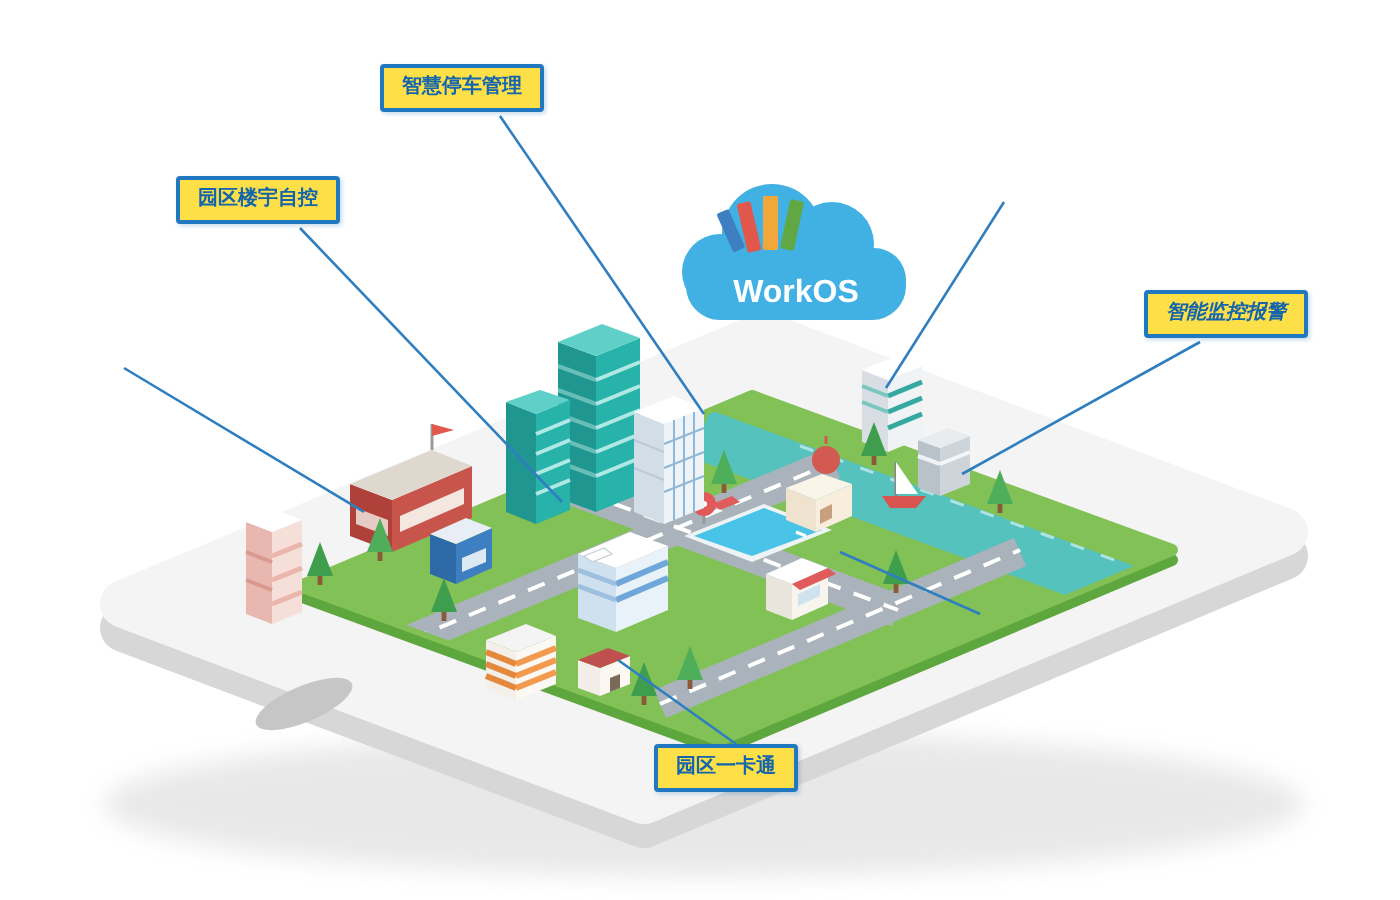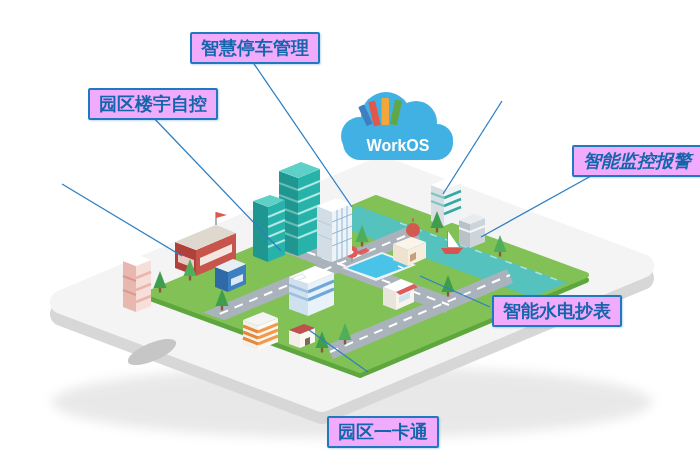--- a/index.html
+++ b/index.html
@@ -3,39 +3,39 @@
 <meta charset="utf-8">
 <style>
   html,body{margin:0;padding:0;background:#fff;}
   .stage{
     position:relative;width:700px;height:450px;overflow:hidden;background:#ffffff;
     font-family:"Liberation Sans",sans-serif;
   }
   .stage svg{position:absolute;left:0;top:0;}
   .callout{
     position:absolute;
-    background:#f0abfc;
+    background:#fde047;
     border:2px solid #2079c0;
     border-radius:2px;
     color:#1565ad;
     font-weight:bold;
-    font-size:18px;
+    font-size:10px;
     line-height:1;
     padding:5px 9px;
     white-space:nowrap;
     box-shadow:1px 1px 2px rgba(30,110,180,0.25);
     z-index:5;
   }
   .co-parking {left:190px;top:32px;}
   .co-building{left:88px; top:88px;}
   .co-security{left:8px;  top:158px;}
   .co-infra   {left:478px;top:76px;}
   .co-monitor {left:572px;top:145px;font-style:italic;}
   .co-utility {left:492px;top:295px;}
-  .co-card    {left:327px;top:372px;margin-top:44px;}
+  .co-card    {left:327px;top:372px;}
 </style>
 </head>
 <body>
 
 <div class="stage">
 
   <svg width="700" height="450" viewBox="0 0 700 450">
     <defs>
       <filter id="soft" x="-30%" y="-30%" width="160%" height="160%">
         <feGaussianBlur stdDeviation="6"></feGaussianBlur>
@@ -292,16 +292,15 @@
       <line x1="502" y1="101" x2="443" y2="194"></line>
       <line x1="600" y1="171" x2="481" y2="237"></line>
       <line x1="490" y1="307" x2="420" y2="276"></line>
       <line x1="368" y1="372" x2="309" y2="330"></line>
     </g>
   </svg>
 
   <div class="callout co-parking">智慧停车管理</div>
   <div class="callout co-building">园区楼宇自控</div>
   <div class="callout co-monitor">智能监控报警</div>
-  <div class="callout co-utility">智能水电抄表</div>
   <div class="callout co-card">园区一卡通</div>
 
 </div>
 
 </body></html>

